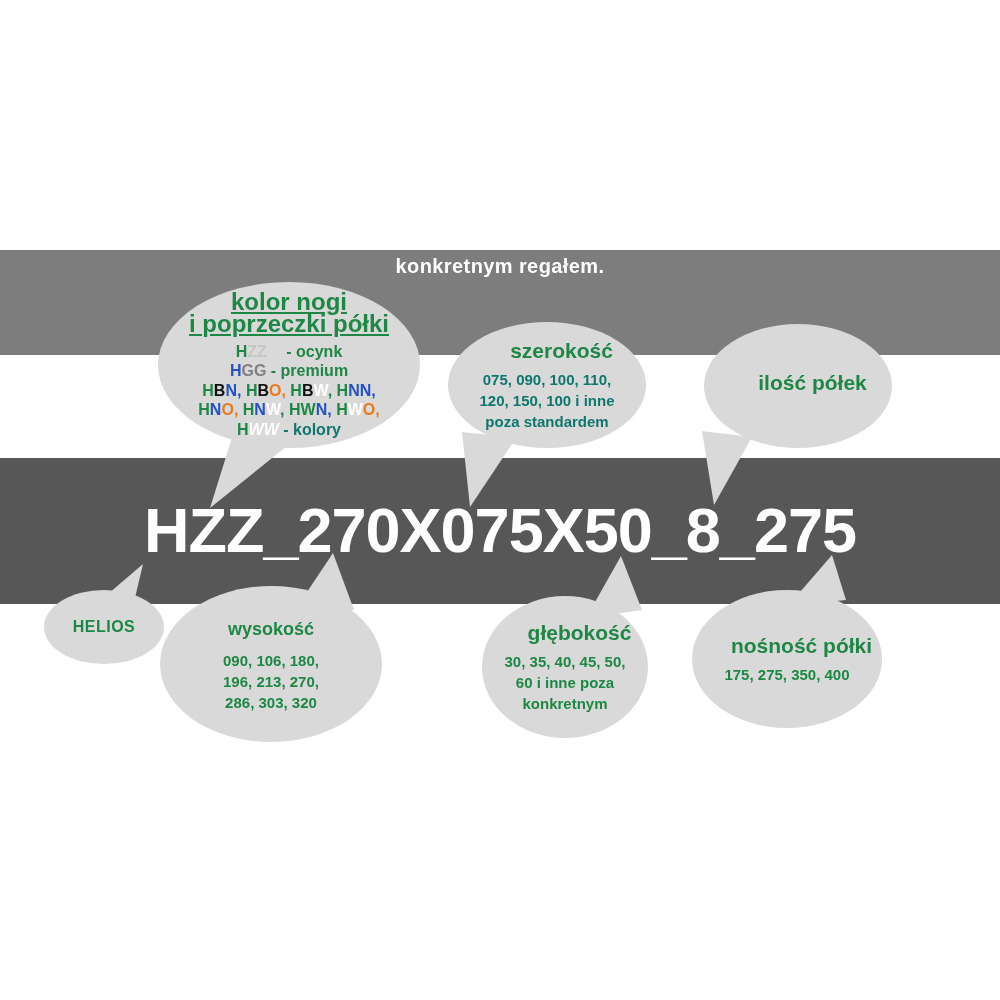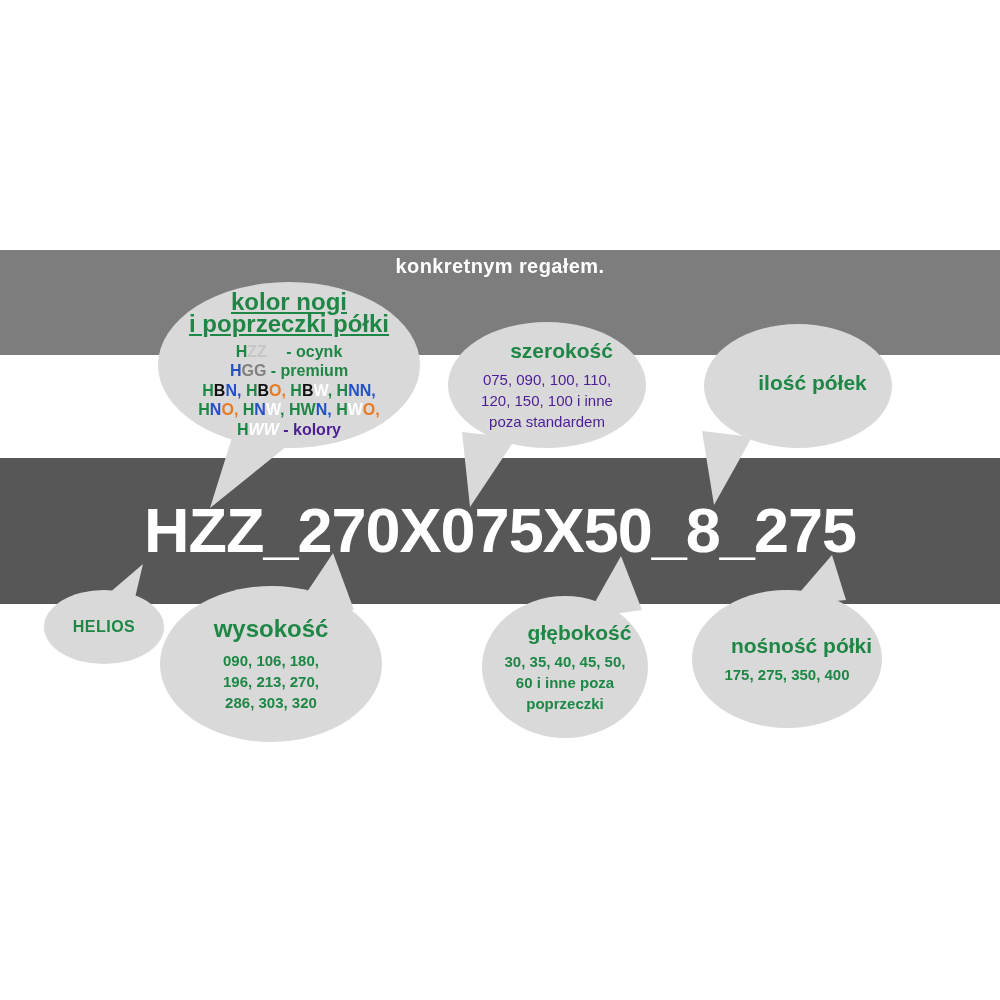--- a/index.html
+++ b/index.html
@@ -26,24 +26,24 @@
   .b-kolor{left:158px;top:282px;width:262px;height:166px;}
   .b-szer {left:448px;top:322px;width:198px;height:126px;}
   .b-ilosc{left:704px;top:324px;width:188px;height:124px;text-align:right;}
   .b-helios{left:44px;top:590px;width:120px;height:74px;}
   .b-wys  {left:160px;top:586px;width:222px;height:156px;}
   .b-gleb {left:482px;top:596px;width:166px;height:142px;}
   .b-nos  {left:692px;top:590px;width:190px;height:138px;align-items:center;}
   .g-head{color:#1e8745;font-weight:700;}
   .h20{font-size:24px;line-height:22px;text-decoration:underline;}
   .h21{font-size:21px;line-height:23px;margin-bottom:7px;margin-left:29px;}
-  .h24{font-size:24px;line-height:26px;margin-bottom:8px;}
+  .h24{font-size:18px;line-height:26px;margin-bottom:8px;}
   .codeline{font-size:16px;line-height:19.5px;font-weight:700;color:#1e8745;}
   .kolor-codes{margin-top:7px;}
-  .bodygray{color:#4c1d95;font-weight:400;font-size:15px;line-height:21px;}
+  .bodygray{color:#0f766e;font-weight:700;font-size:15px;line-height:21px;}
   .bodygreen{color:#1e8745;font-weight:700;font-size:15px;line-height:21px;}
   .helios-txt{color:#1e8745;font-weight:700;font-size:16px;letter-spacing:.5px;}
   .code-big{
     position:absolute;left:0;top:499px;width:1000px;text-align:center;
     color:#ffffff;font-weight:700;font-size:63px;line-height:63px;letter-spacing:-1px;
     white-space:nowrap;
   }
 </style>
 </head>
 <body>
@@ -70,21 +70,21 @@
   <div class="bubble b-kolor">
     <div class="g-head h20">
       <div>kolor nogi</div>
       <div>i poprzeczki półki</div>
     </div>
     <div class="kolor-codes">
       <div class="codeline"><span style="color: rgb(30, 135, 69);">H</span><span style="color: rgb(198, 198, 198);">ZZ</span><span style="color: rgb(30, 135, 69); margin-left: 15px;"> - ocynk</span></div>
       <div class="codeline"><span style="color: rgb(37, 81, 196);">H</span><span style="color: rgb(128, 128, 128);">GG</span><span style="color: rgb(30, 135, 69);"> - premium</span></div>
       <div class="codeline"><span style="color: rgb(30, 135, 69);">H</span><span style="color: rgb(17, 17, 17);">B</span><span style="color: rgb(37, 81, 196);">N</span><span style="color: rgb(37, 81, 196);">, </span><span style="color: rgb(30, 135, 69);">H</span><span style="color: rgb(17, 17, 17);">B</span><span style="color: rgb(232, 123, 34);">O</span><span style="color: rgb(232, 123, 34);">, </span><span style="color: rgb(30, 135, 69);">H</span><span style="color: rgb(17, 17, 17);">B</span><span style="color: rgb(255, 255, 255);">W</span><span style="color: rgb(30, 135, 69);">, </span><span style="color: rgb(30, 135, 69);">H</span><span style="color: rgb(37, 81, 196);">NN</span><span style="color: rgb(37, 81, 196);">,</span></div>
       <div class="codeline"><span style="color: rgb(30, 135, 69);">H</span><span style="color: rgb(37, 81, 196);">N</span><span style="color: rgb(232, 123, 34);">O</span><span style="color: rgb(232, 123, 34);">, </span><span style="color: rgb(30, 135, 69);">H</span><span style="color: rgb(37, 81, 196);">N</span><span style="color: rgb(255, 255, 255);">W</span><span style="color: rgb(30, 135, 69);">, </span><span style="color: rgb(30, 135, 69);">H</span><span style="color: rgb(30, 135, 69);">W</span><span style="color: rgb(37, 81, 196);">N</span><span style="color: rgb(37, 81, 196);">, </span><span style="color: rgb(30, 135, 69);">H</span><span style="color: rgb(255, 255, 255);">W</span><span style="color: rgb(232, 123, 34);">O</span><span style="color: rgb(232, 123, 34);">,</span></div>
-      <div class="codeline"><span style="color: rgb(30, 135, 69);">H</span><span style="color: rgb(255, 255, 255); font-style: italic;">WW</span><span style="color: #4c1d95;"> - kolory</span></div>
+      <div class="codeline"><span style="color: rgb(30, 135, 69);">H</span><span style="color: rgb(255, 255, 255); font-style: italic;">WW</span><span style="color: #0f766e;"> - kolory</span></div>
     </div>
   </div>
 
   <div class="bubble b-szer">
     <div class="g-head h21">szerokość</div>
     <div class="bodygray">
       <div>075, 090, 100, 110,</div>
       <div>120, 150, 100  i inne</div>
       <div>poza standardem</div>
     </div>
@@ -105,21 +105,21 @@
       <div>196, 213, 270,</div>
       <div>286, 303, 320</div>
     </div>
   </div>
 
   <div class="bubble b-gleb">
     <div class="g-head h21">głębokość</div>
     <div class="bodygreen">
       <div>30, 35, 40, 45, 50,</div>
       <div>60 i inne poza</div>
-      <div>poprzeczki</div>
+      <div>konkretnym</div>
     </div>
   </div>
 
   <div class="bubble b-nos">
     <div class="g-head h21">nośność półki</div>
     <div class="bodygreen">
       <div>175, 275, 350, 400</div>
     </div>
   </div>
 

